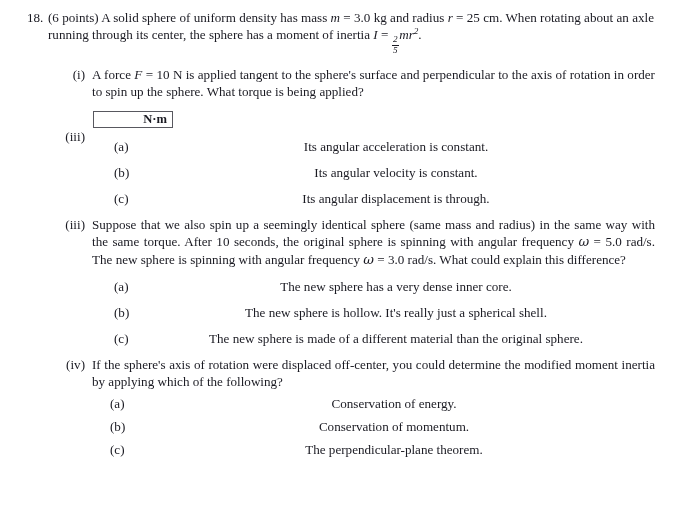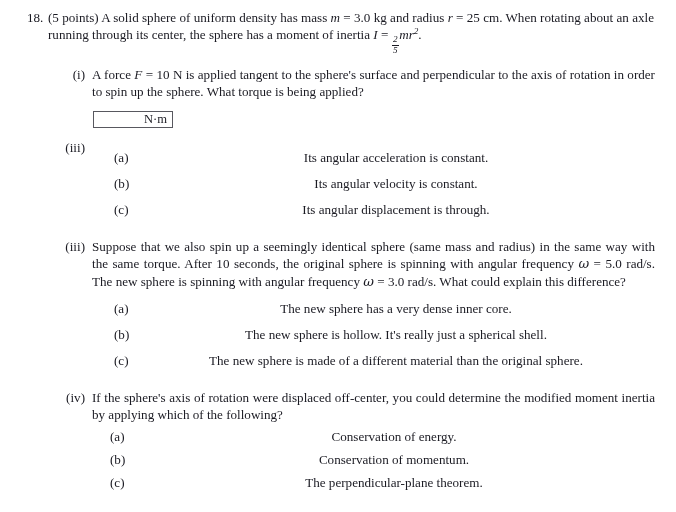--- a/index.html
+++ b/index.html
@@ -48,21 +48,20 @@
     margin-top: 11px;
     padding-left: 34px;
   }
   .subpart {
     display: flex;
     align-items: flex-start;
     font-size: 13.1px;
     line-height: 17.4px;
   }
   .subpart + .subpart {
-    margin-top: 11px;
   }
   .subpart-label {
     flex: 0 0 auto;
     width: 24px;
     text-align: right;
     padding-right: 7px;
   }
   .subpart-body {
     flex: 1 1 auto;
   }
@@ -113,20 +112,21 @@
     align-items: center;
     justify-content: flex-end;
     width: 80px;
     height: 17px;
     border: 1px solid #58585f;
     background: #ffffff;
     box-sizing: border-box;
     padding-right: 5px;
     font-size: 12.6px;
     line-height: 15px;
+    font-weight: bold;
   }
 
   
   .mvar {
     font-style: italic;
     font-family: "Liberation Serif", "DejaVu Serif", serif;
   }
   .greek {
     font-family: "DejaVu Serif", "Liberation Serif", serif;
     font-style: italic;
@@ -155,21 +155,21 @@
   }
   .nowrap { white-space: nowrap; }
 </style>
 </head>
 <body>
 
 <div class="page">
 
   <div class="problem">
     <span class="problem-number">18.</span>
-    <div class="problem-body"><span>(5 points)</span> <span>A solid sphere of uniform density has mass</span> <span class="mvar">m</span> <span>= 3.0 kg and radius</span> <span class="mvar">r</span> <span>= 25 cm. When rotating about an axle running through its center, the sphere has a moment of inertia</span> <span class="nowrap"><span class="mvar">I</span> <span>=</span> <span class="frac">
+    <div class="problem-body"><span>(6 points)</span> <span>A solid sphere of uniform density has mass</span> <span class="mvar">m</span> <span>= 3.0 kg and radius</span> <span class="mvar">r</span> <span>= 25 cm. When rotating about an axle running through its center, the sphere has a moment of inertia</span> <span class="nowrap"><span class="mvar">I</span> <span>=</span> <span class="frac">
             <span class="num">2</span>
             <span class="den">5</span>
           </span><span class="mvar">mr</span><sup class="exp mvar">2</sup><span>.</span></span></div>
   </div>
 
   <div class="subparts">
 
     <div class="subpart">
       <span class="subpart-label">(i)</span>
       <div class="subpart-body">

